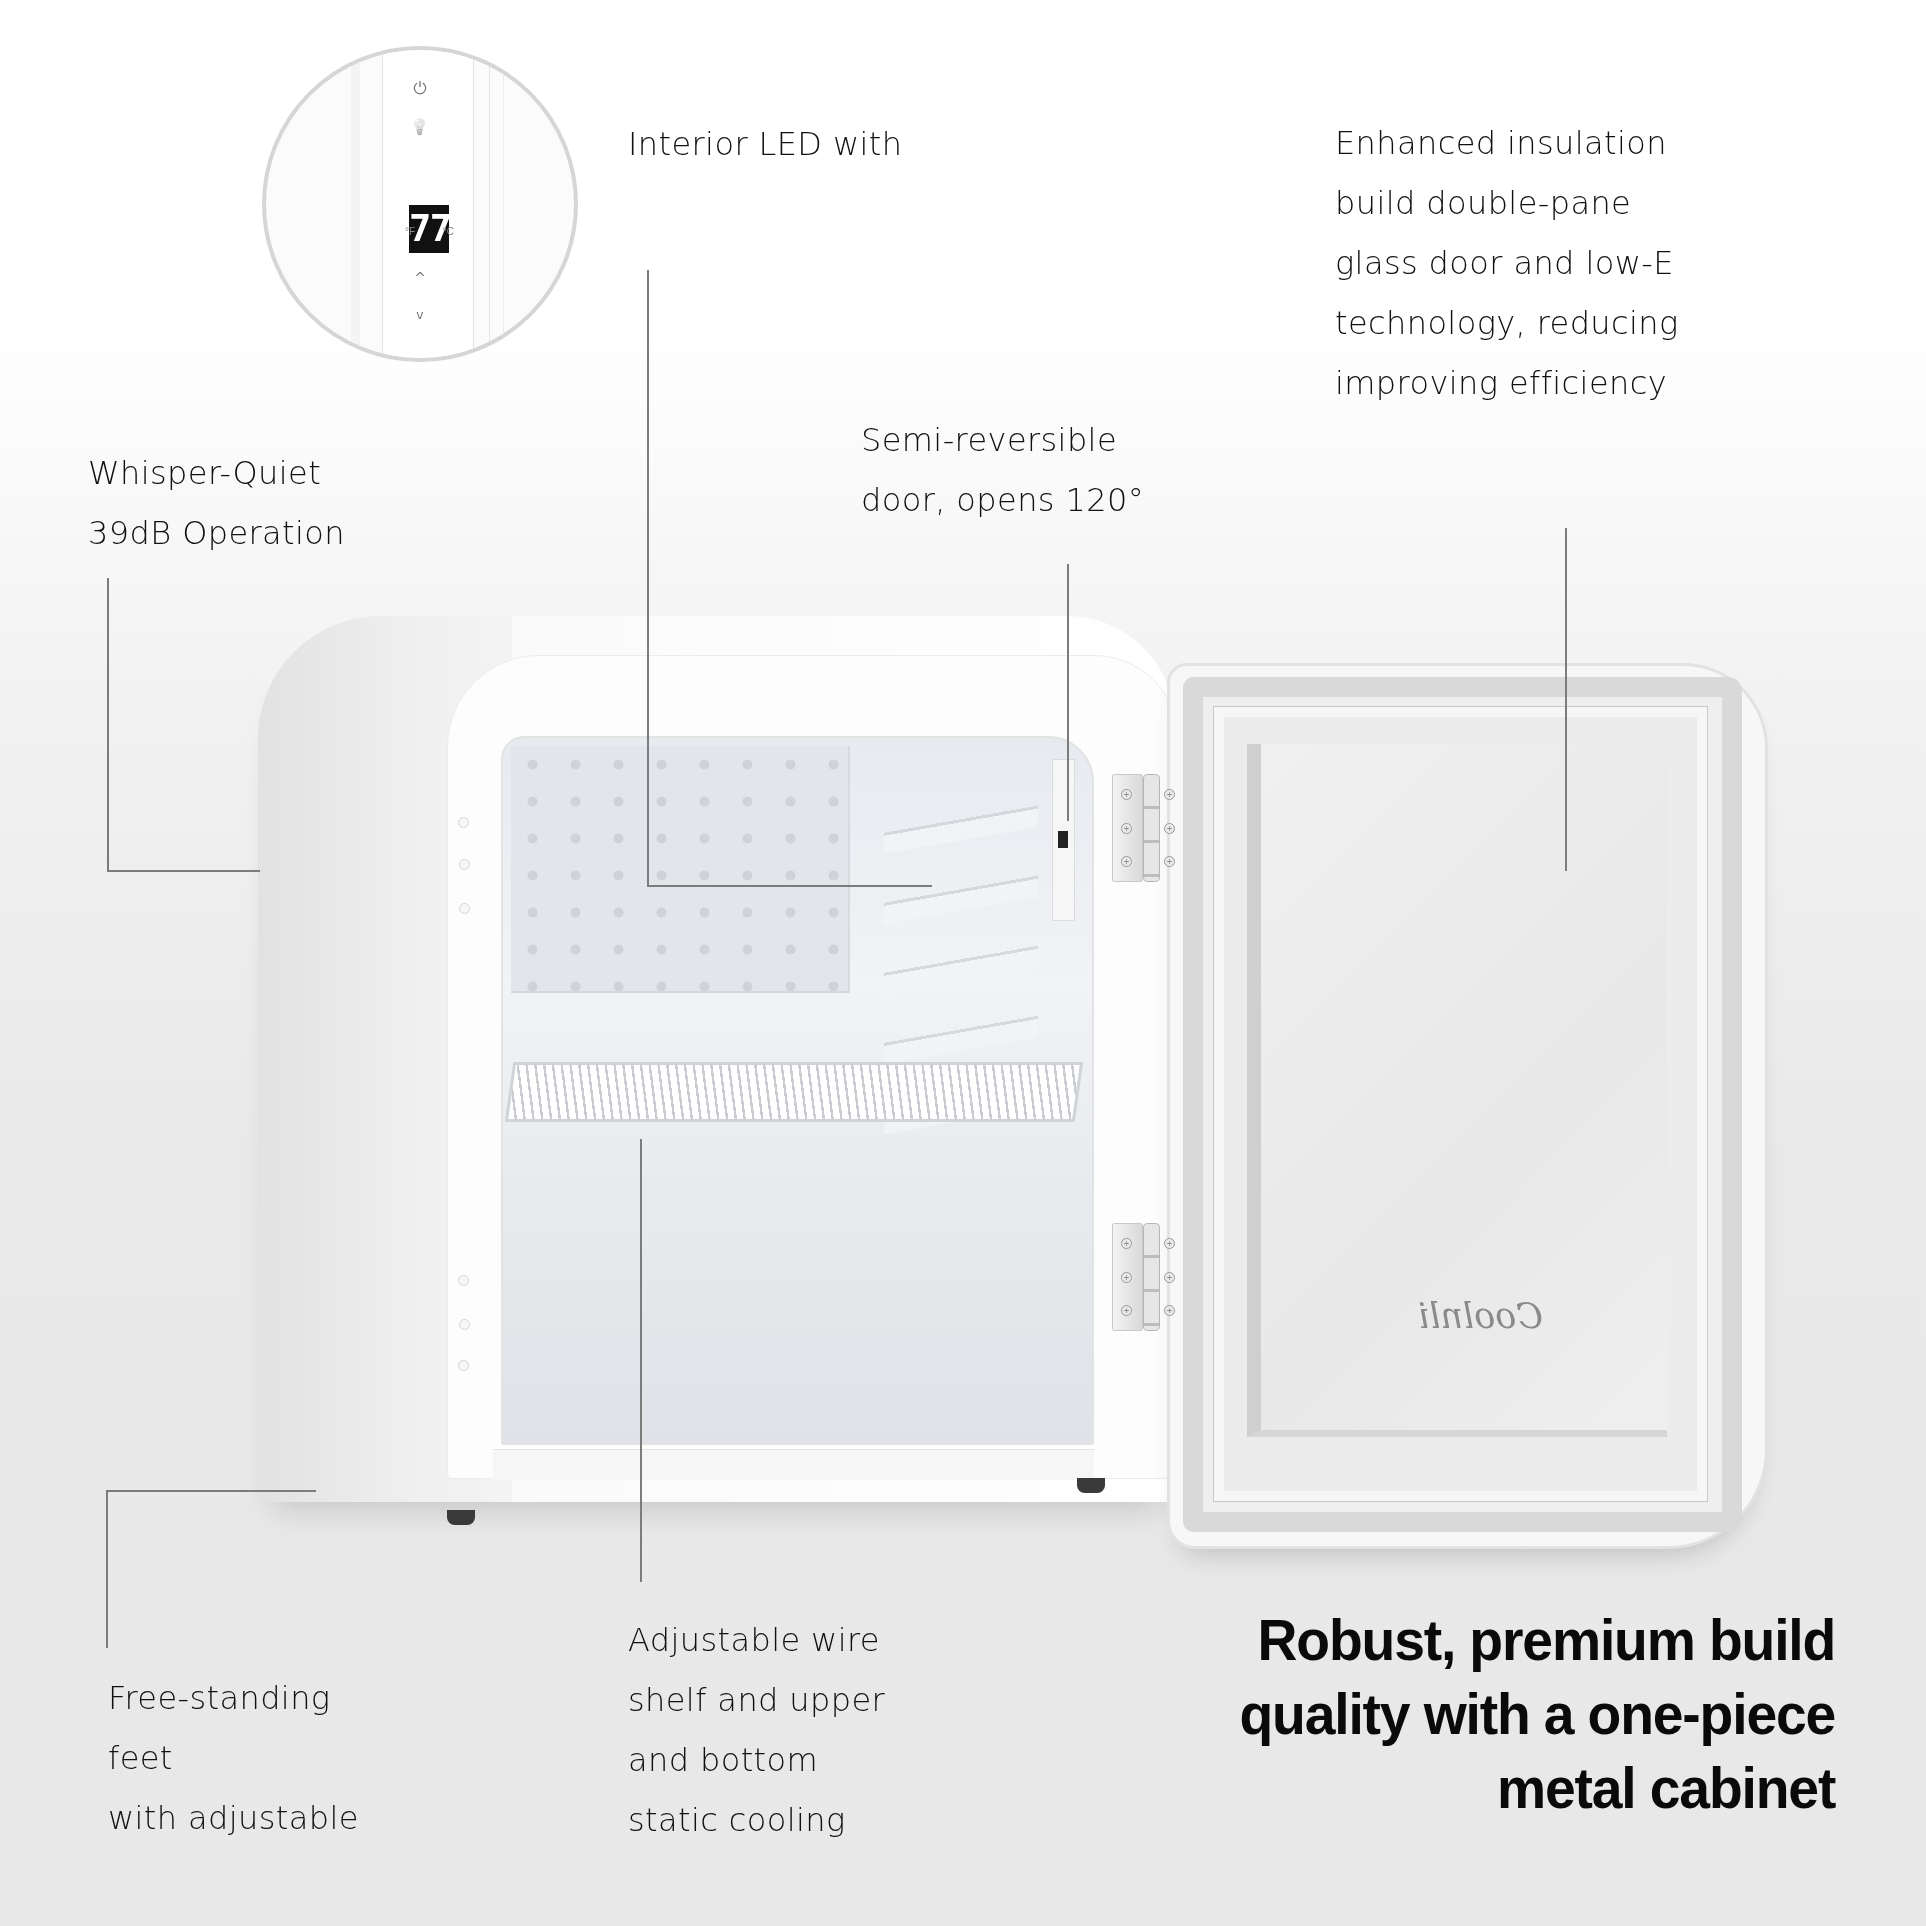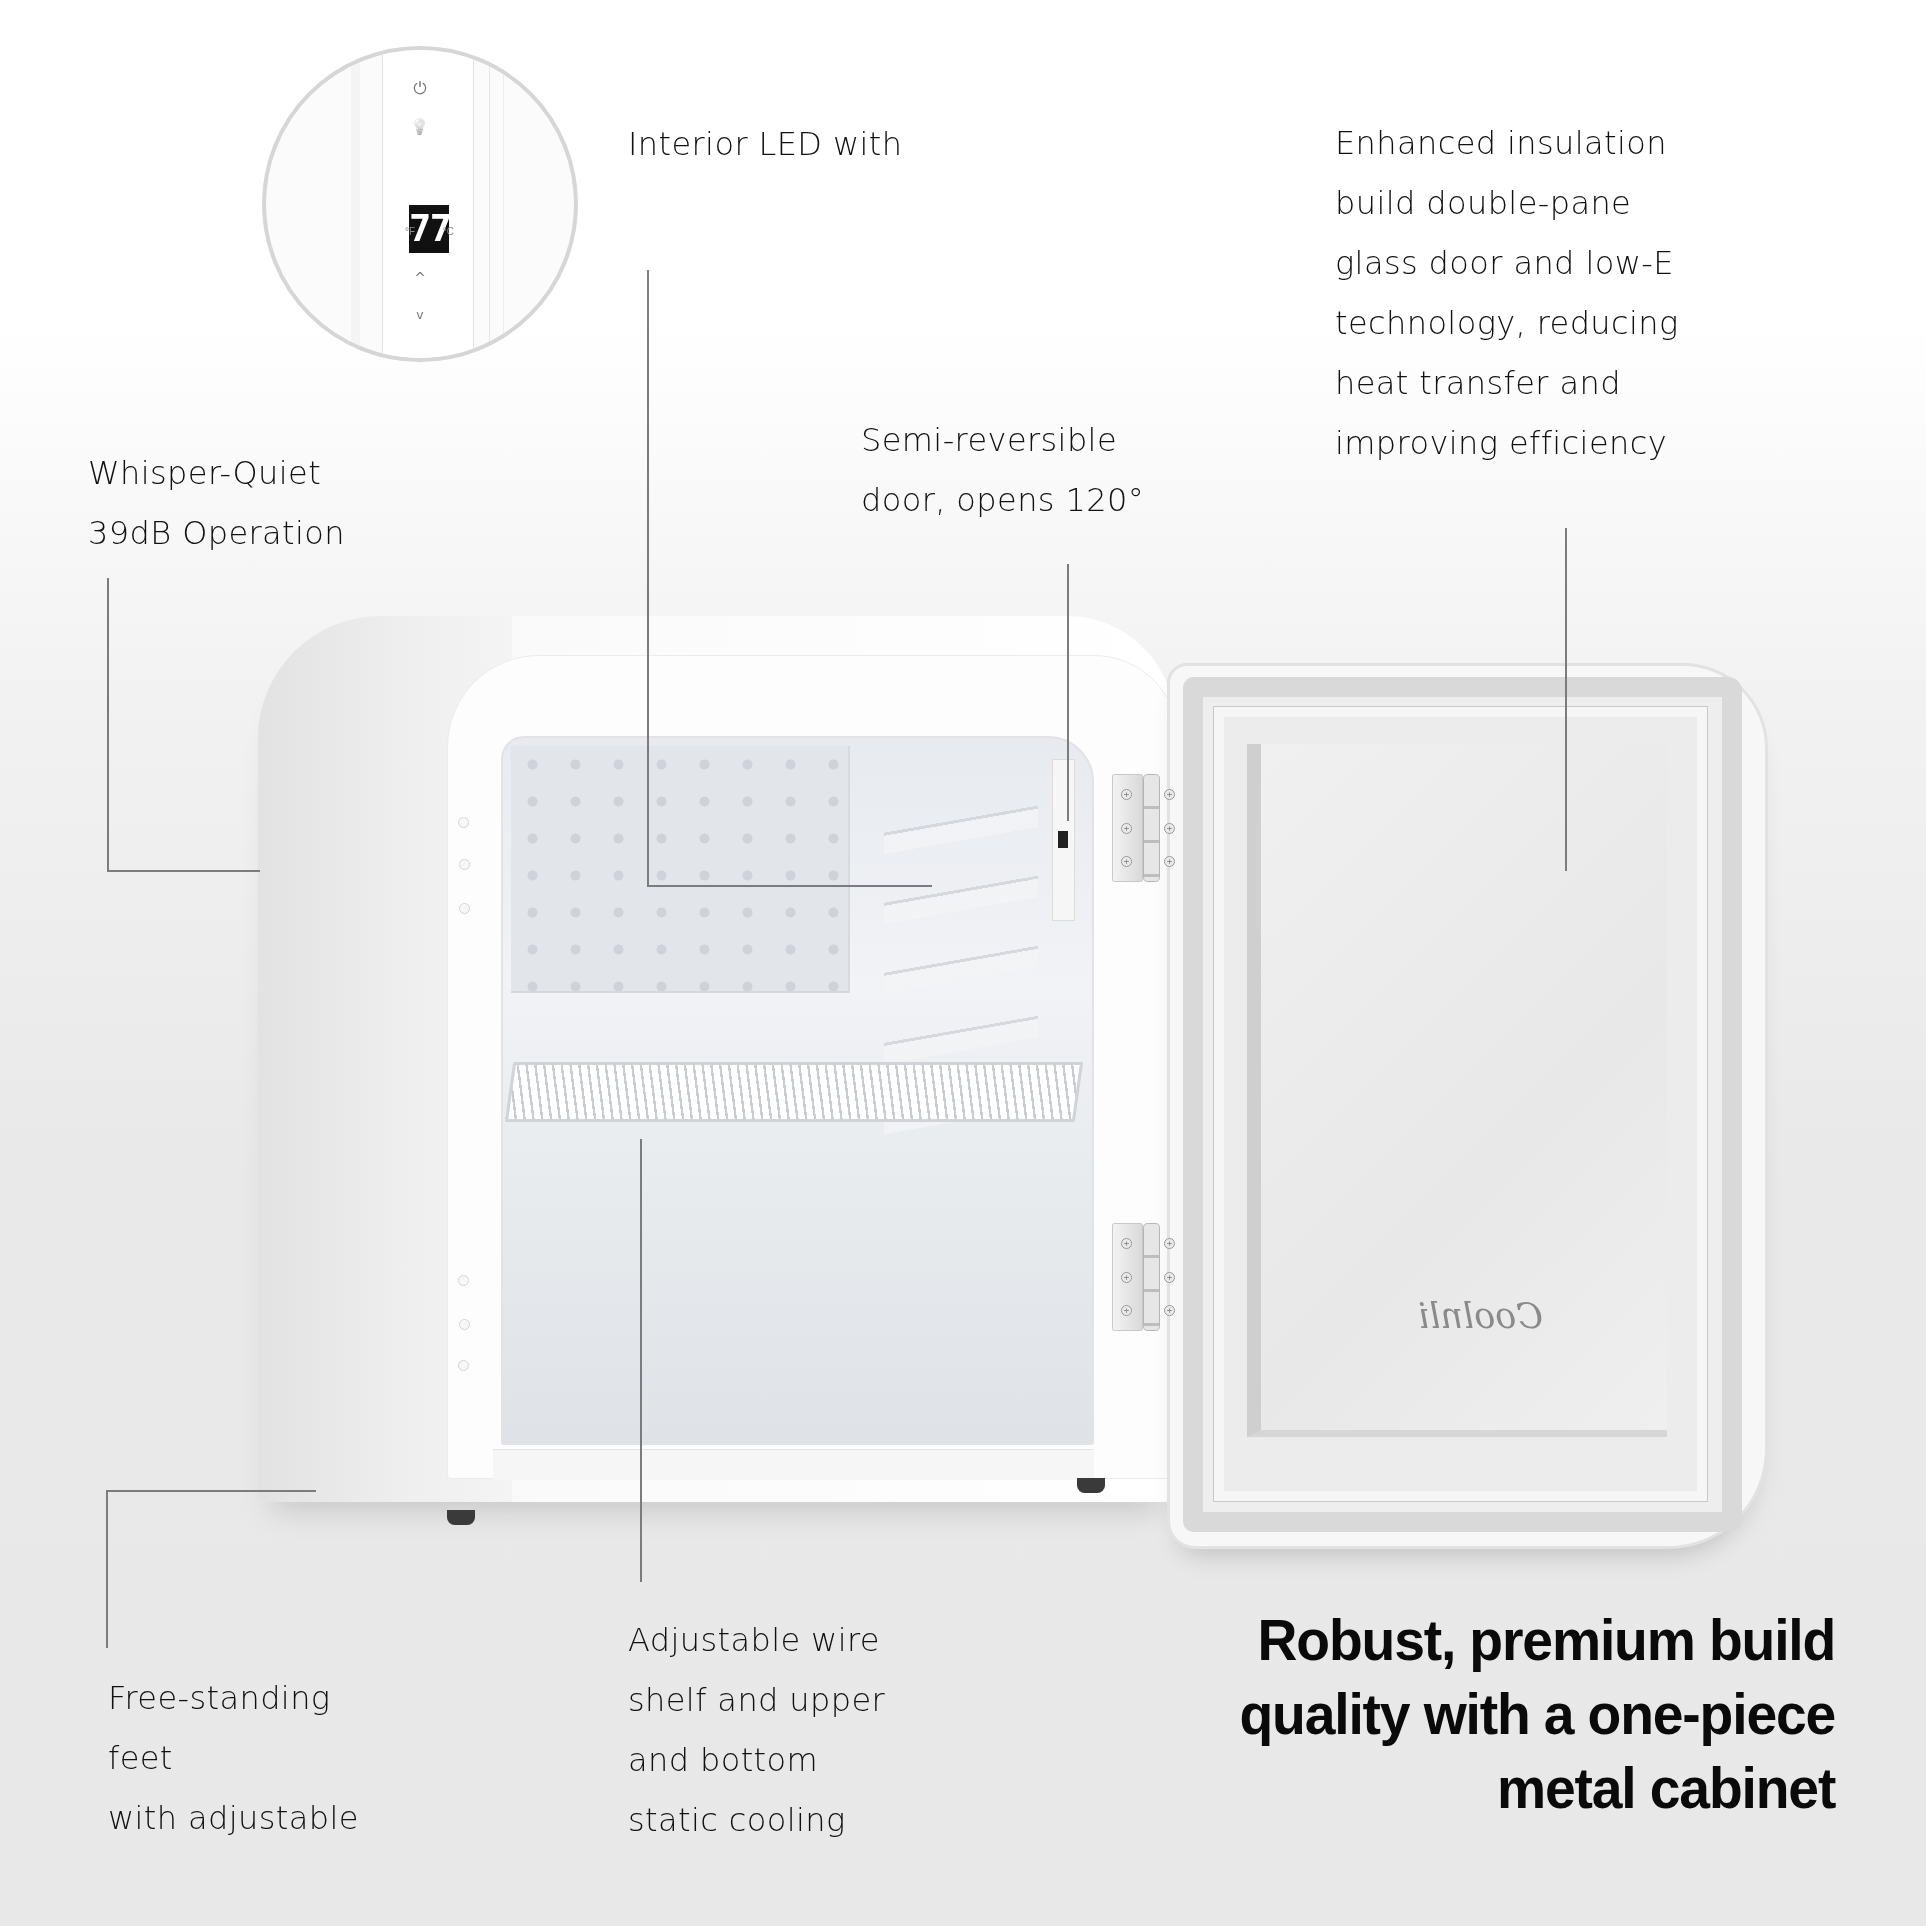--- a/index.html
+++ b/index.html
@@ -159,21 +159,20 @@
 
 <div class="label" style="left:628px; top:114px;">
   <span>Interior LED with</span>
 </div>
 
 <div class="label" style="left:1335px; top:113px;">
   <span>Enhanced insulation</span>
   <span>build double-pane</span>
   <span>glass door and low-E</span>
   <span>technology, reducing</span>
-  <span>heat transfer and</span>
   <span>improving efficiency</span>
 </div>
 
 <div class="label" style="left:88px; top:443px;">
   <span>Whisper-Quiet</span>
   <span>39dB Operation</span>
 </div>
 
 <div class="label" style="left:861px; top:410px;">
   <span>Semi-reversible</span>

